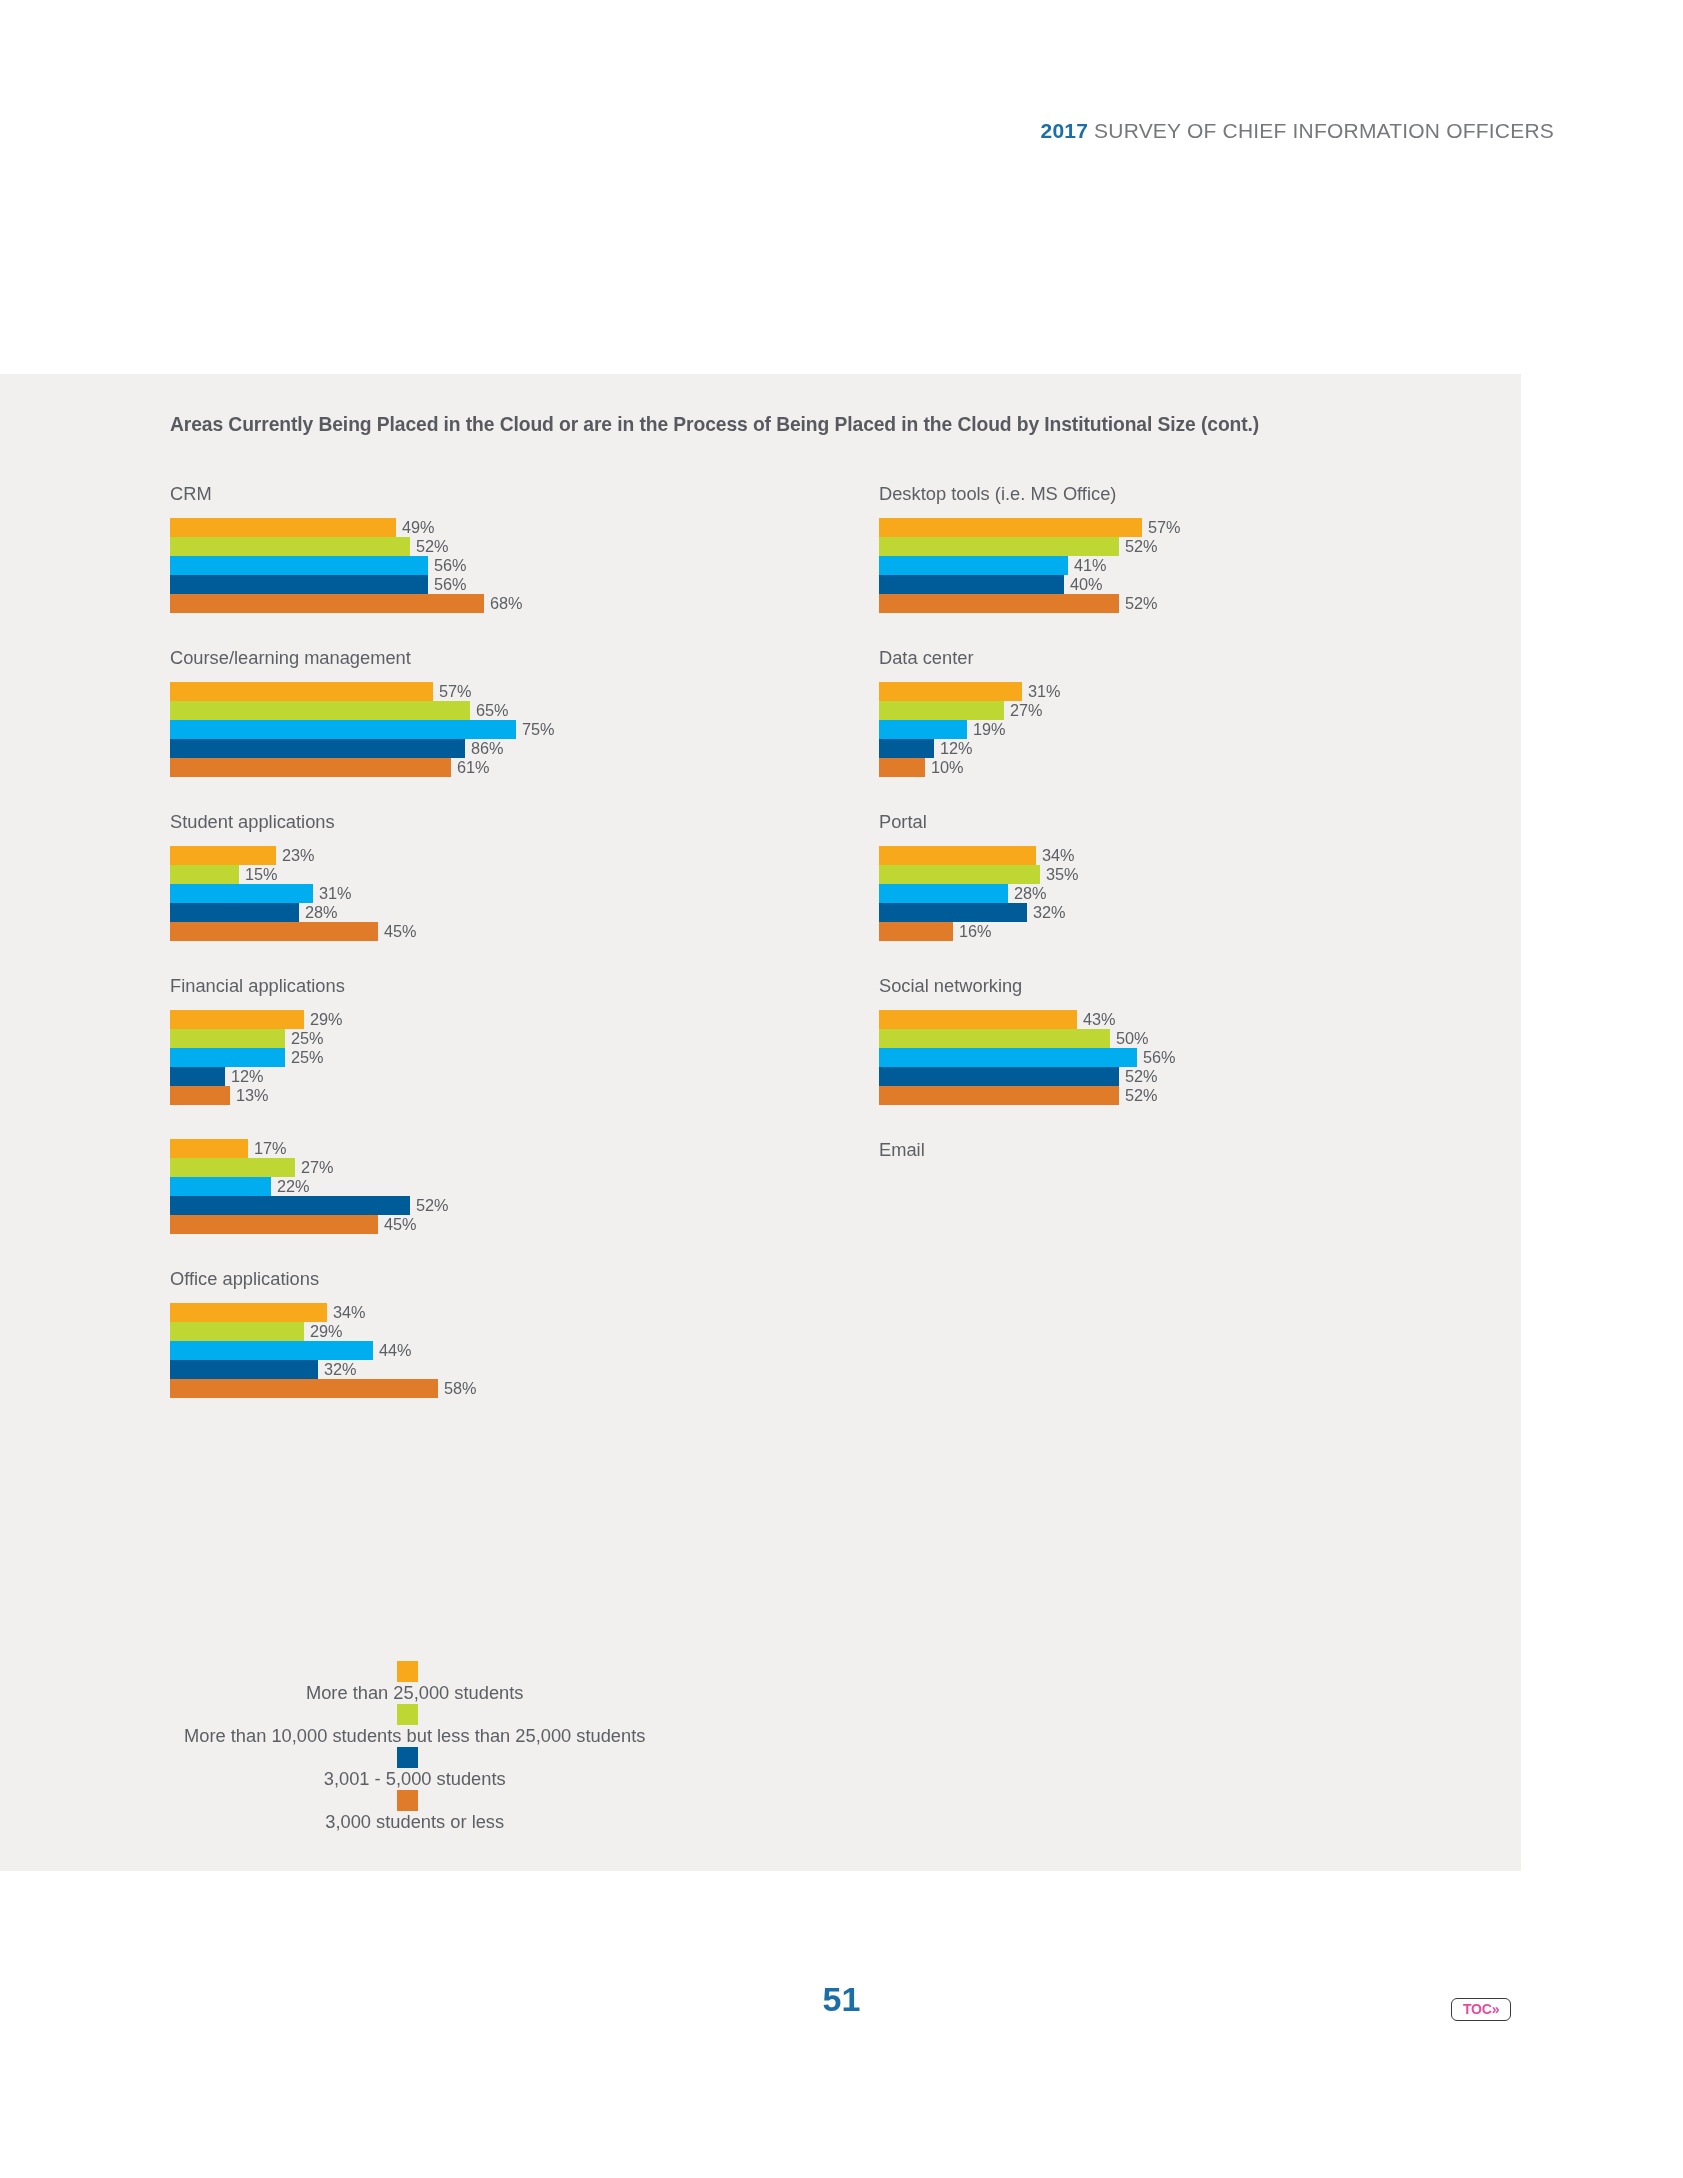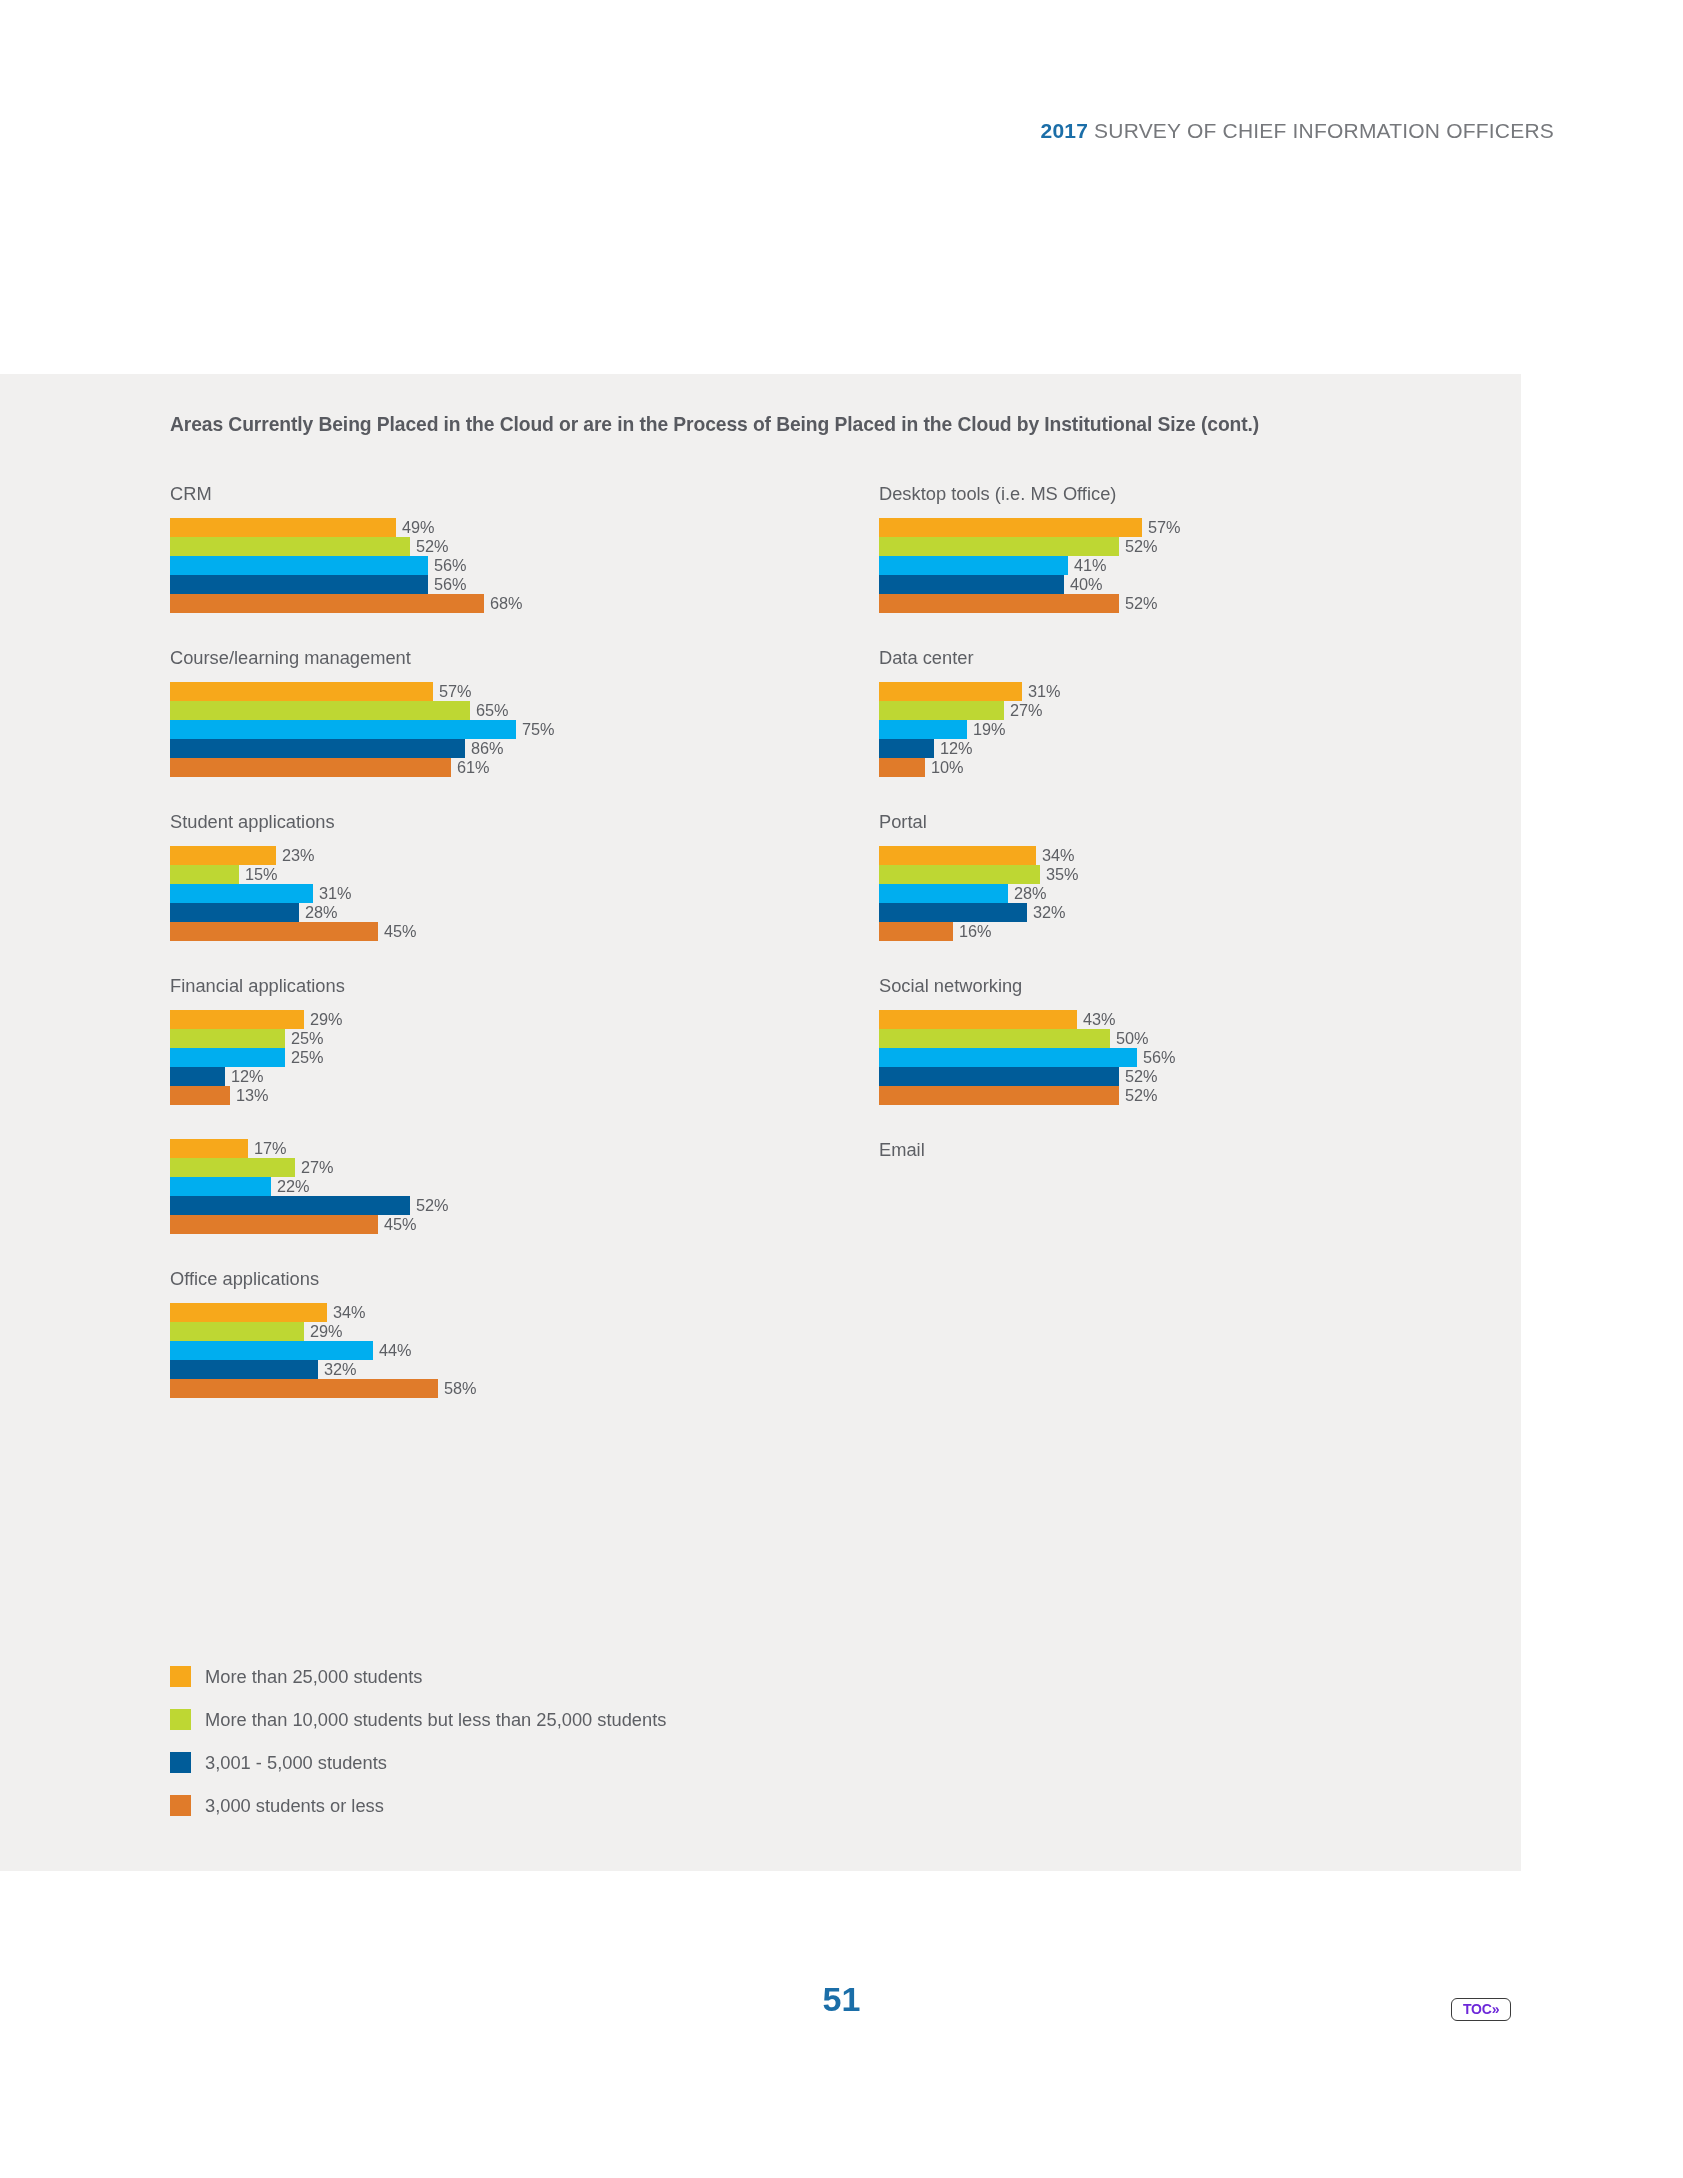--- a/index.html
+++ b/index.html
@@ -51,34 +51,34 @@
     position: relative; height: 19px; display:flex; align-items:center;
   }
   .bar { height: 19px; flex: 0 0 auto; }
   .barlabel {
     font-size: 16.3px; color: #5d5f64;
     margin-left: 6px; white-space: nowrap; line-height: 19px;
   }
 
   
   .legend { position: absolute; left: 170px; top: 1287px; }
-  .legend-item { display: flex; align-items: center; height: 31px; margin-bottom: 12px; }
+  .legend-item { display: flex; align-items: center; height: 31px; margin-bottom: 12px; flex-direction: column; }
   .legend-swatch { width: 21px; height: 21px; flex: 0 0 auto; }
   .legend-text { margin-left: 14px; font-size: 18.3px; color: #5d5f64; white-space: nowrap; }
 
   
   .page-number {
     position: absolute; left: 0; right: 0; top: 1980px;
     text-align: center; font-size: 34px; font-weight: 700; color: #1b6ea8;
   }
   .toc-button {
     position: absolute; left: 1451px; top: 1998px;
     border: 1.6px solid #3b3b3b; border-radius: 6px;
     background: #fff; padding: 3px 11px 4px 11px;
-    font-size: 14px; font-weight: 700; color: #6d28d9;
+    font-size: 14px; font-weight: 700; color: #ec4899;
     letter-spacing: -0.2px; line-height: 1;
   }
 </style>
 </head>
 <body>
 
 <div class="page">
 
   <div class="doc-header">
     <span class="year">2017</span><span>&nbsp;</span><span class="rest">SURVEY OF CHIEF INFORMATION OFFICERS</span>

